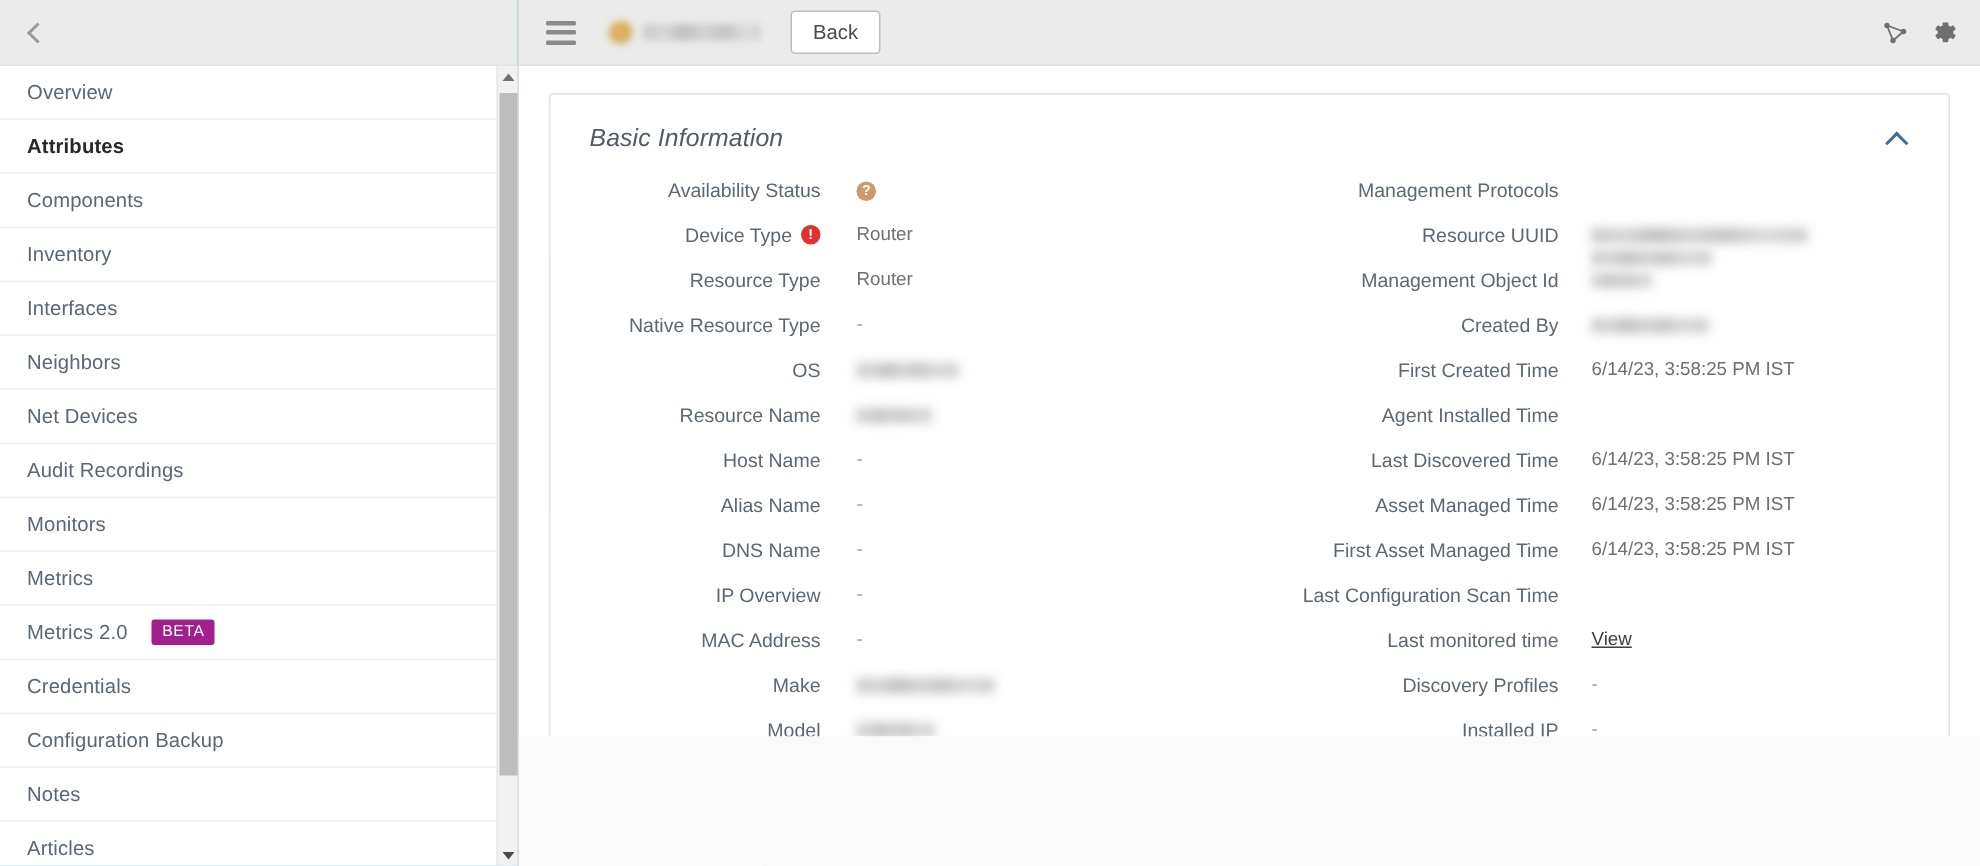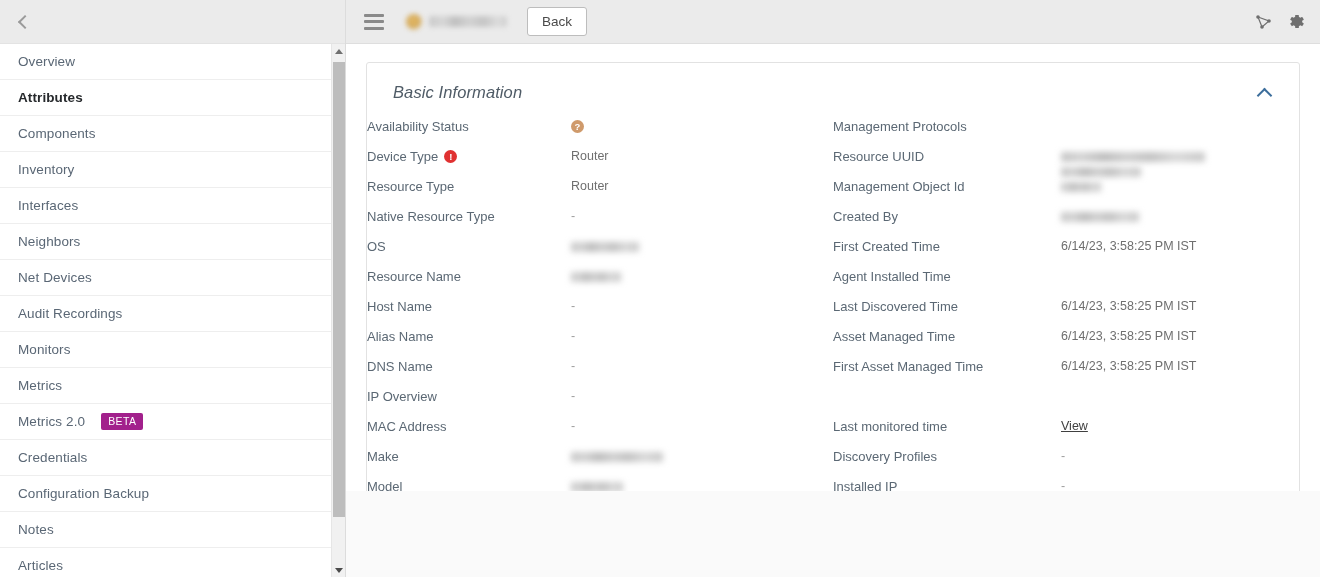--- a/index.html
+++ b/index.html
@@ -246,20 +246,21 @@
   }
   .row .lbl {
     flex: 0 0 206px;
     text-align: right;
     font-size: 13px;
     color: #5b6874;
     padding-right: 0;
     line-height: 1.42;
     display: flex;
     align-items: flex-start;
+    justify-content: flex-end;
     gap: 6px;
   }
   .row .val {
     flex: 1 1 auto;
     padding-left: 22px;
     font-size: 12.5px;
     color: #7c7c7c;
     line-height: 1.42;
     min-height: 18px;
   }
@@ -559,20 +560,23 @@
                 </div>
                 <div class="val plain">6/14/23, 3:58:25 PM IST</div>
               </div>
               <div class="row">
                 <div class="lbl">
                   <span>First Asset Managed Time</span>
                 </div>
                 <div class="val plain">6/14/23, 3:58:25 PM IST</div>
               </div>
               <div class="row">
+                <div class="lbl">
+                  <span>Last Configuration Scan Time</span>
+                </div>
                 <div class="val"></div>
               </div>
               <div class="row">
                 <div class="lbl">
                   <span>Last monitored time</span>
                 </div>
                 <div class="val link">View</div>
               </div>
               <div class="row">
                 <div class="lbl">

